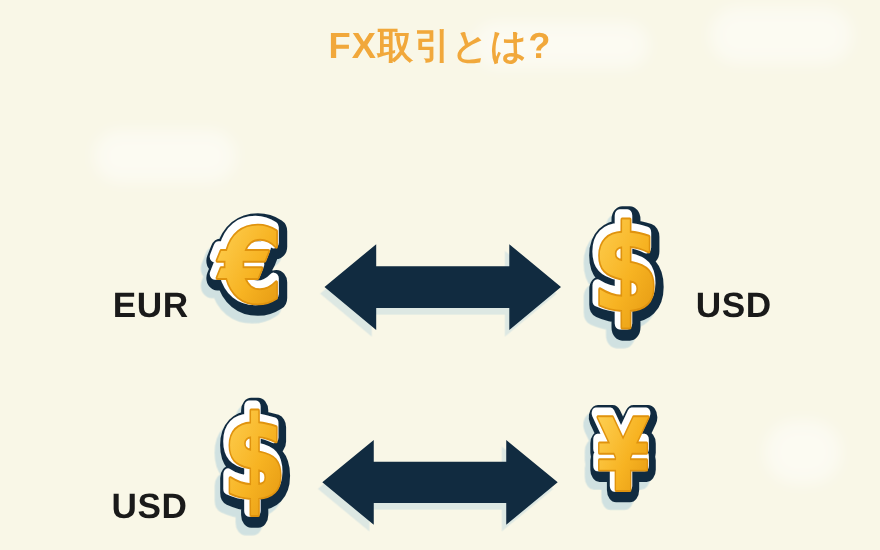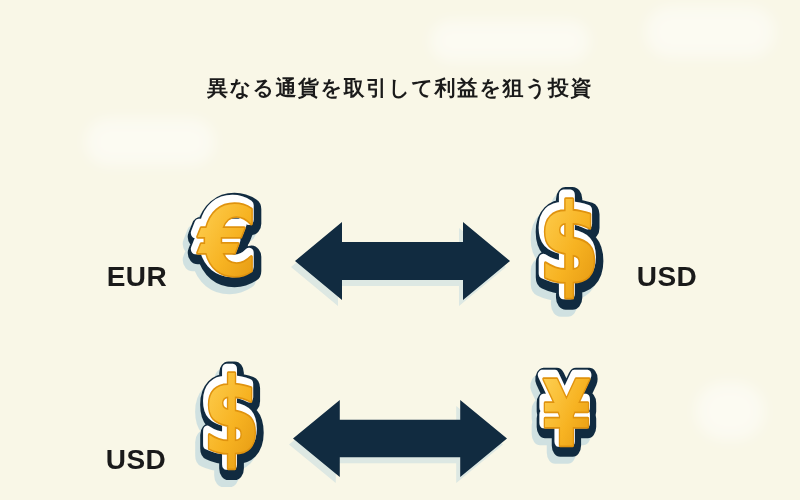--- a/index.html
+++ b/index.html
@@ -47,21 +47,21 @@
     text-align: center;
     font-size: 21px;
     font-weight: 700;
     letter-spacing: 1.5px;
     color: var(--text);
   }
   .label {
     position: absolute;
     width: 90px;
     text-align: center;
-    font-size: 28px;
+    font-size: 32px;
     font-weight: 700;
     letter-spacing: 0.5px;
     color: var(--text);
     line-height: 30px;
   }
   .label-eur   { left:92px;  top:262px; }
   .label-usd-1 { left:622px; top:262px; }
   .label-usd-2 { left:91px;  top:445px; }
   .label-jpy   { left:622px; top:441px; }
   .icon, .arrow { position: absolute; overflow: visible; }
@@ -100,21 +100,21 @@
         <stop offset="1" style="stop-color:var(--gold-dark)"></stop>
       </linearGradient>
     </defs>
   </svg>
 
   <div class="blob blob-1"></div>
   <div class="blob blob-2"></div>
   <div class="blob blob-3"></div>
   <div class="blob blob-4"></div>
 
-  <div class="subtitle">異なる通貨を取引して利益を狙う投資</div>
+  <h1 class="title">FX取引とは?</h1>
 
   <div class="label label-eur">EUR</div>
 
   <svg class="icon icon-euro" viewBox="0 0 120 150" preserveAspectRatio="none">
     <text class="t t-navy" x="60" y="114">€</text>
     <text class="t t-white" x="57" y="110">€</text>
     <text class="t t-gold" x="60" y="114">€</text>
   </svg>
 
   <svg class="arrow arrow-1" viewBox="0 0 215 78" preserveAspectRatio="none">

